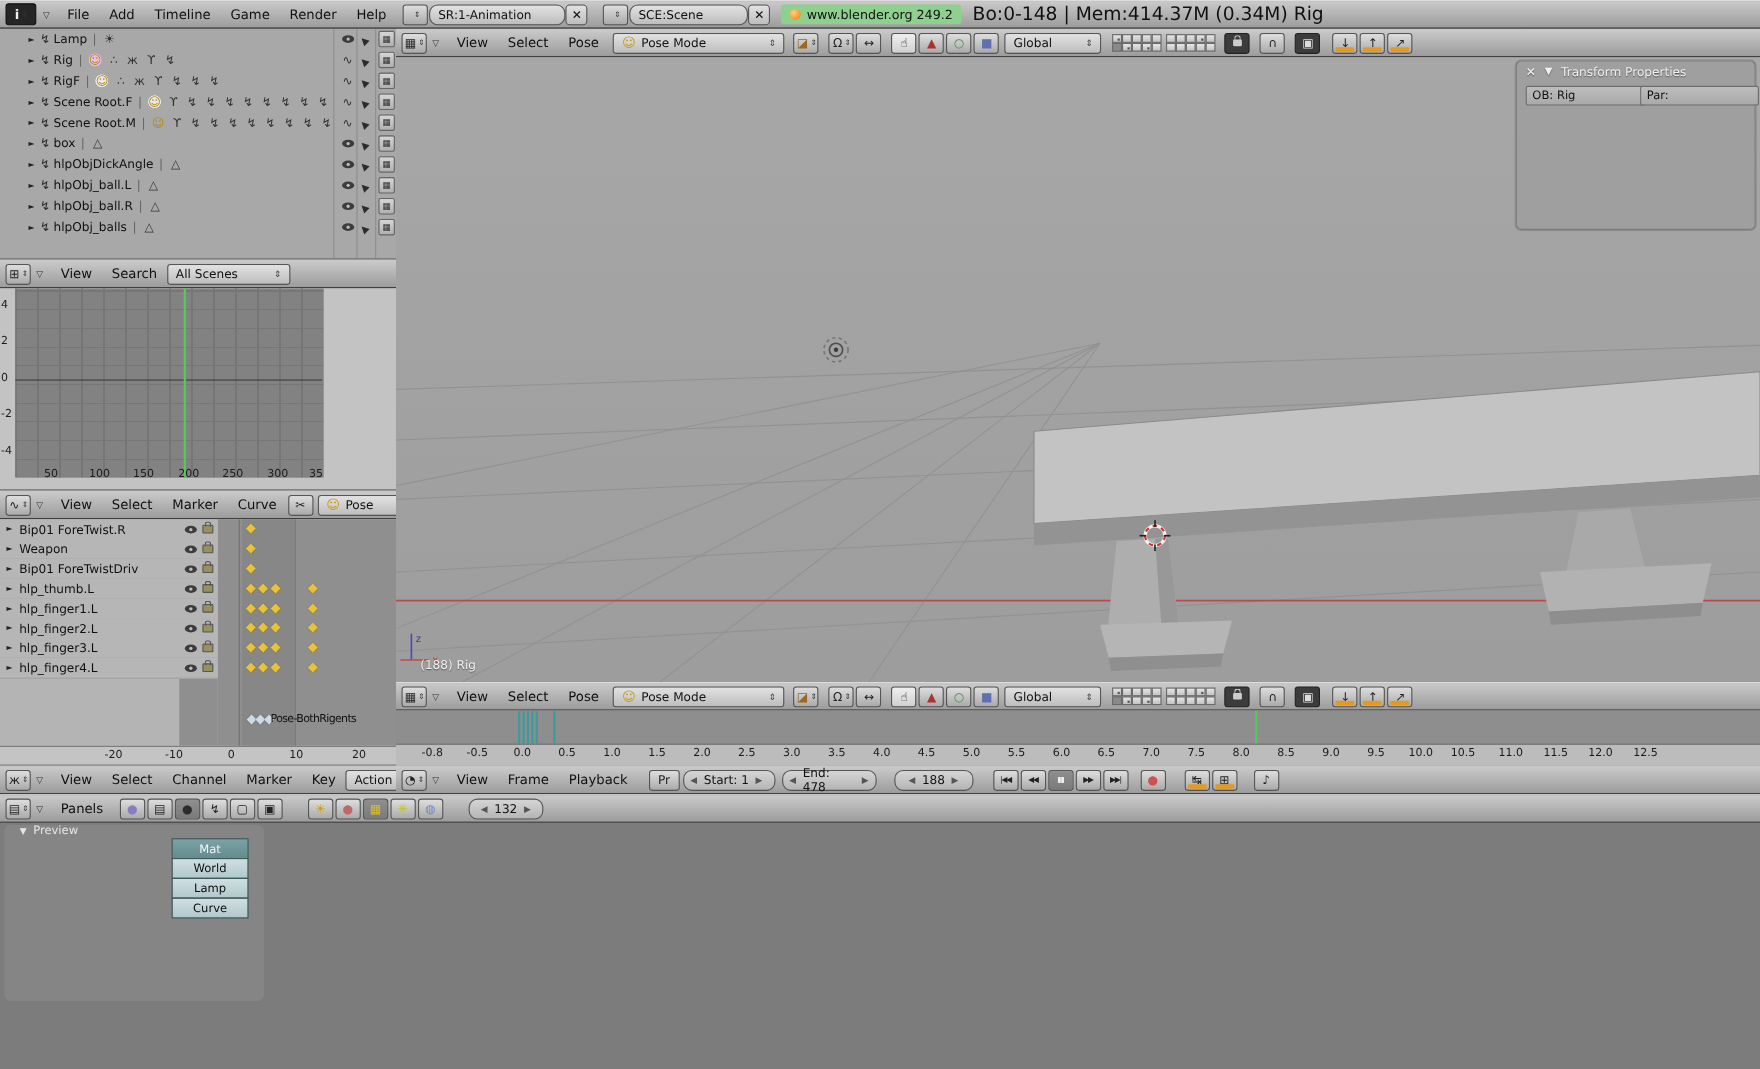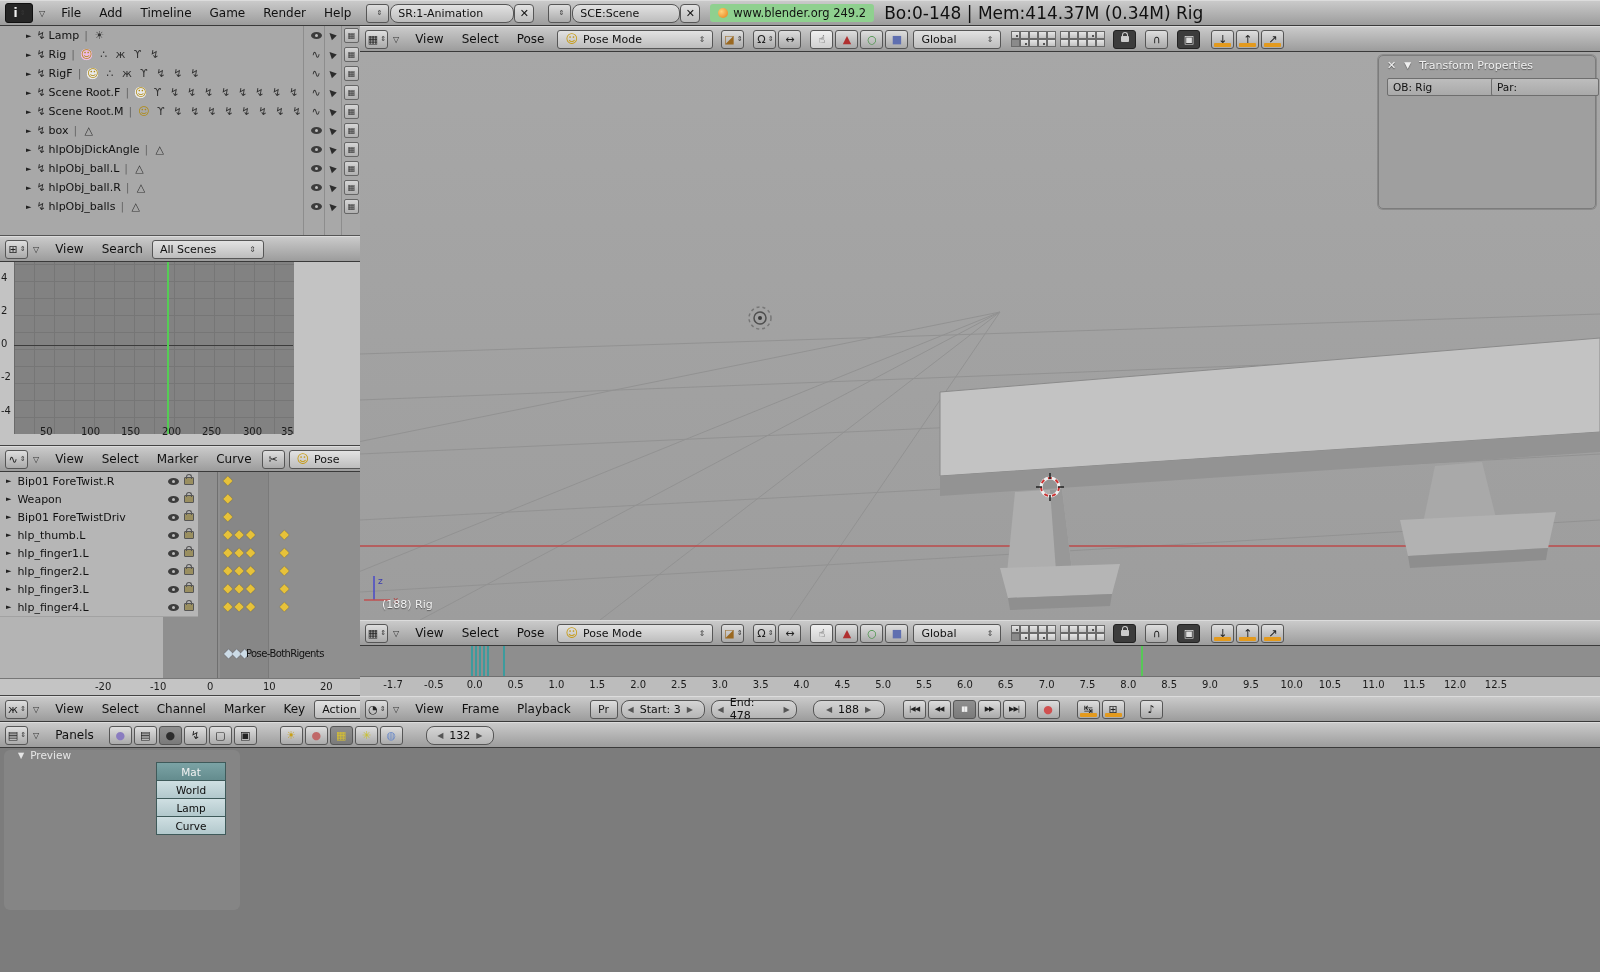--- a/index.html
+++ b/index.html
@@ -662,21 +662,21 @@
   <div id="tl-dark">
       <div class="tlteal" style="left: 111px;"></div>
       <div class="tlteal" style="left: 115px;"></div>
       <div class="tlteal" style="left: 119px;"></div>
       <div class="tlteal" style="left: 123px;"></div>
       <div class="tlteal" style="left: 127px;"></div>
       <div class="tlteal" style="left: 143px;"></div>
     </div>
   <div id="tl-green"></div>
   <div id="tl-labels">
-      <span class="tl-lab" style="left: 33px;">-1.7</span>
+      <span class="tl-lab" style="left: 33px;">-0.8</span>
       <span class="tl-lab" style="left: 73.85px;">-0.5</span>
       <span class="tl-lab" style="left: 114.7px;">0.0</span>
       <span class="tl-lab" style="left: 155.55px;">0.5</span>
       <span class="tl-lab" style="left: 196.4px;">1.0</span>
       <span class="tl-lab" style="left: 237.25px;">1.5</span>
       <span class="tl-lab" style="left: 278.1px;">2.0</span>
       <span class="tl-lab" style="left: 318.95px;">2.5</span>
       <span class="tl-lab" style="left: 359.8px;">3.0</span>
       <span class="tl-lab" style="left: 400.65px;">3.5</span>
       <span class="tl-lab" style="left: 441.5px;">4.0</span>
@@ -706,21 +706,21 @@
   <span style="display:flex">
       <span class="menu">View</span>
       <span class="menu">Frame</span>
       <span class="menu">Playback</span>
     </span>
   <span class="iconbtn" style="margin-left:10px;min-width:26px">
       <span>Pr</span>
     </span>
   <span class="numfield" style="margin-left:2px;width:70px">
     <span class="arr">◀</span>
-      <span>Start: 3</span>
+      <span>Start: 1</span>
       <span class="arr">▶</span>
   </span>
   <span class="numfield" style="margin-left:6px;width:72px">
     <span class="arr">◀</span>
       <span>End: 478</span>
       <span class="arr">▶</span>
   </span>
   <span class="numfield" style="margin-left:16px;width:58px;justify-content:center">
     <span class="arr">◀</span>
       <span>188</span>

